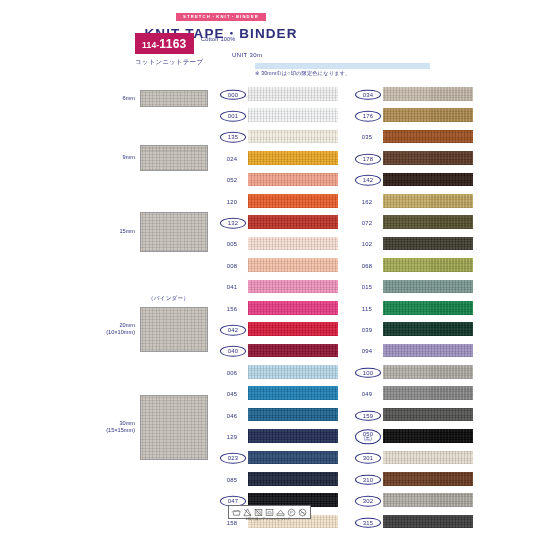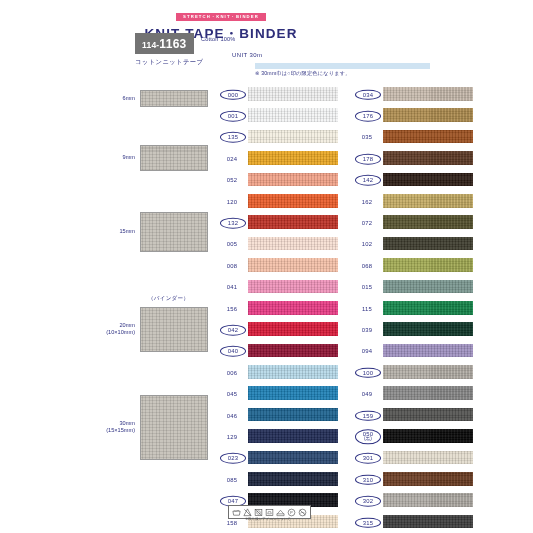--- a/index.html
+++ b/index.html
@@ -31,21 +31,21 @@
     font-size:13.5px;
     letter-spacing:1.1px;
     color:#2e2e7a;
     font-weight:bold;
     white-space:nowrap;
   }
 
   
   .codeblock{position:absolute;left:135px;top:33px;}
   .codebadge{
-    background:#737373;
+    background:#be185d;
     color:#ffffff;
     padding:2px 7px 3px 7px;
     display:inline-block;
     line-height:1;
     white-space:nowrap;
   }
   .codebadge .pre{font-size:8.5px;font-weight:bold;letter-spacing:.2px;}
   .codebadge .num{font-size:12px;font-weight:bold;letter-spacing:.3px;}
   .codejp{
     margin-top:4px;

